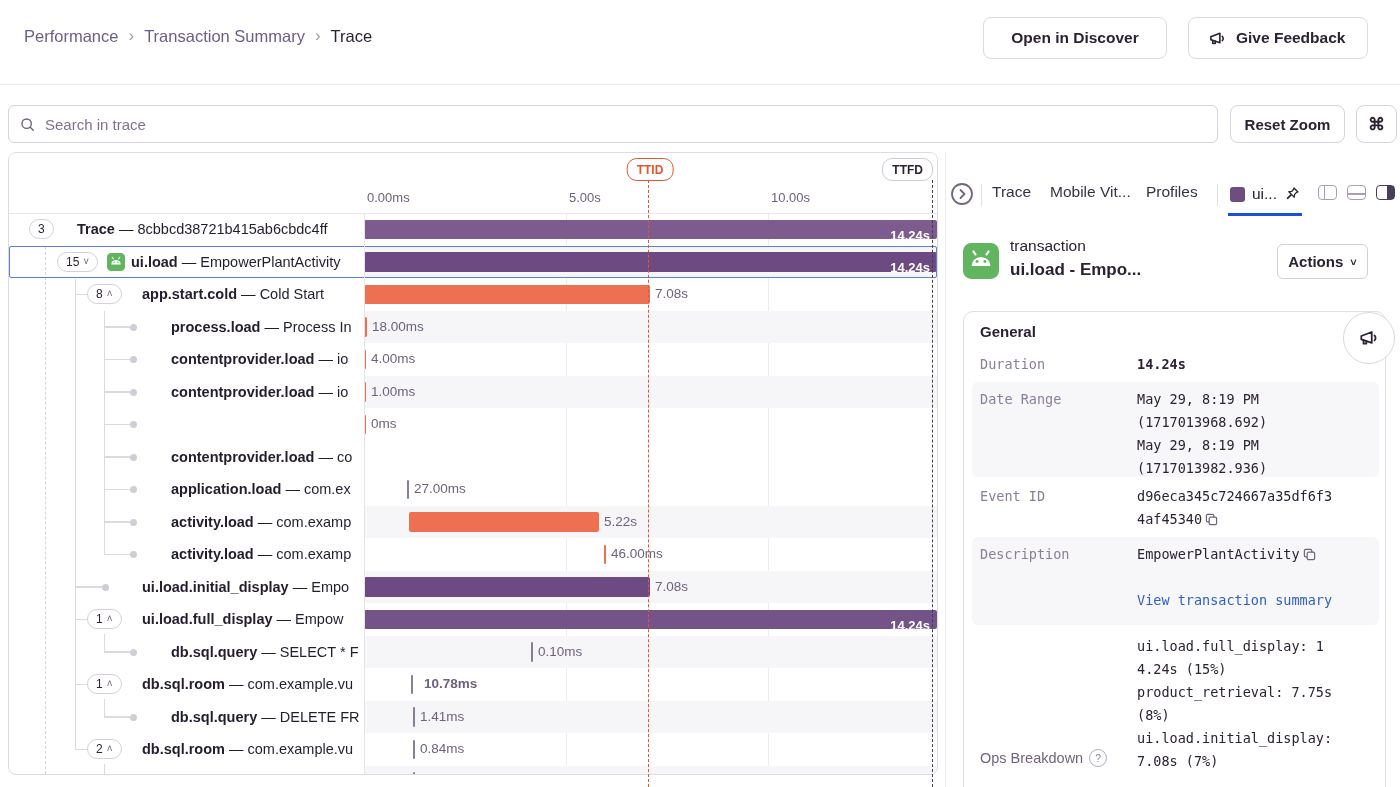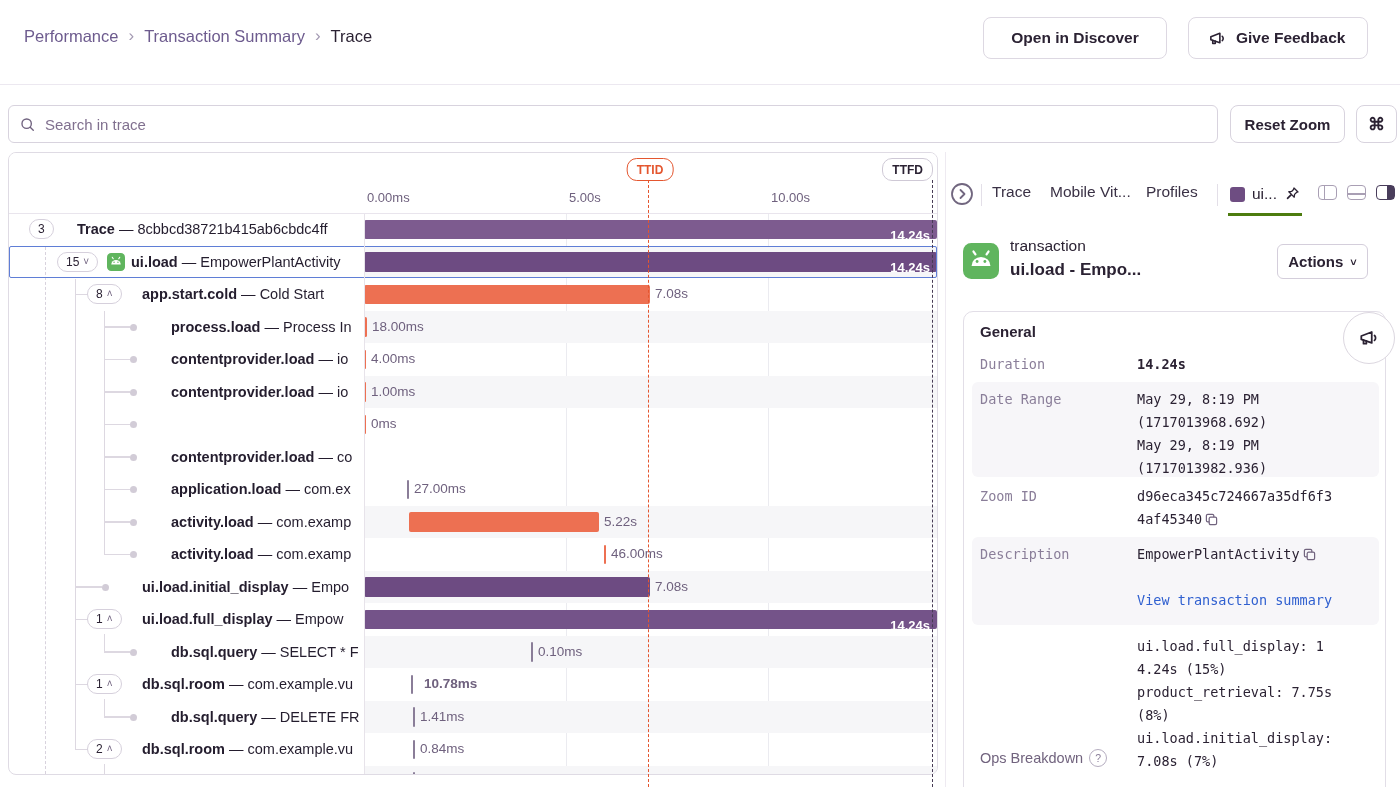--- a/index.html
+++ b/index.html
@@ -53,21 +53,21 @@
   .dur{position:absolute;top:0;line-height:32.5px;font-size:13.5px;color:#6f617e;white-space:nowrap;}
   .dur.in{position:absolute;right:7px;color:#fff;font-weight:700;font-size:13px;}
   .dash{position:absolute;top:180px;height:607px;width:0;border-left:1.5px dashed;z-index:9;pointer-events:none;}
   
   .drawer{position:absolute;left:940px;top:152px;width:460px;height:635px;}
   .gutter{position:absolute;left:5px;top:0;bottom:0;width:1px;background:#eeeaf1;}
   .collapse{position:absolute;left:10px;top:30px;width:24px;height:24px;border:0;background:none;padding:0;cursor:pointer;}
   .vdiv{position:absolute;top:32px;width:1px;height:22px;background:#e3dfe8;}
   .tab{position:absolute;top:31px;font-size:15.5px;color:#3a3145;cursor:pointer;white-space:nowrap;}
   .active-tab{position:absolute;left:288px;top:27px;height:30px;display:flex;align-items:center;gap:7px;
-              border-bottom:3px solid #4d7c0f;padding:0 2px 4px 2px;cursor:pointer;}
+              border-bottom:3px solid #1d4ed8;padding:0 2px 4px 2px;cursor:pointer;}
   .sq{width:15px;height:15px;border-radius:3px;background:#6e4d82;}
   .active-tab .lbl{font-size:15.5px;color:#2b2233;}
   .pin{color:#2b2233;display:inline-flex;cursor:pointer;}
   .lay{position:absolute;top:33px;width:19px;height:15px;border:1.7px solid #a99fb4;border-radius:4px;cursor:pointer;}
   .lay .vbar{position:absolute;left:4.5px;top:0;bottom:0;width:1.7px;background:#a99fb4;}
   .lay .hbar{position:absolute;left:0;right:0;top:7px;height:1.7px;background:#a99fb4;}
   .lay.active{border-color:#493d5b;}
   .lay .fillr{position:absolute;right:0;top:0;bottom:0;width:7px;background:#493d5b;}
   .txn-icon{position:absolute;left:23px;top:91px;width:36px;height:36px;}
   .txn-type{position:absolute;left:70px;top:85px;font-size:15.5px;color:#2b2233;}
@@ -447,21 +447,21 @@
 
       <div class="krow-bg" style="top:70px;height:95px;"></div>
       <div class="mono klabel" style="top:76px;" id="dr-label">Date Range</div>
       <div class="mono kval" style="top:76px;">
         <div>May 29, 8:19 PM</div>
         <div>(1717013968.692)</div>
         <div>May 29, 8:19 PM</div>
         <div>(1717013982.936)</div>
       </div>
 
-      <div class="mono klabel" style="top:173px;">Zoom ID</div>
+      <div class="mono klabel" style="top:173px;">Event ID</div>
       <div class="mono kval" style="top:173px;"><span>d96eca345c724667a35df6f34af45340</span><span class="copy-ic"><svg width="13" height="13" viewBox="0 0 14 14" fill="none" stroke="currentColor" stroke-width="1.3">
               <rect x="4.5" y="4.5" width="8" height="8" rx="1.5"></rect>
               <path d="M9.5 4.5V3a1.5 1.5 0 0 0-1.5-1.5H3A1.5 1.5 0 0 0 1.5 3v5A1.5 1.5 0 0 0 3 9.5h1.5"></path>
             </svg></span></div>
 
       <div class="krow-bg" style="top:225px;height:88px;"></div>
       <div class="mono klabel" style="top:231px;">Description</div>
       <div class="mono kval" style="top:231px;"><span>EmpowerPlantActivity</span><span class="copy-ic"><svg width="13" height="13" viewBox="0 0 14 14" fill="none" stroke="currentColor" stroke-width="1.3">
               <rect x="4.5" y="4.5" width="8" height="8" rx="1.5"></rect>
               <path d="M9.5 4.5V3a1.5 1.5 0 0 0-1.5-1.5H3A1.5 1.5 0 0 0 1.5 3v5A1.5 1.5 0 0 0 3 9.5h1.5"></path>

